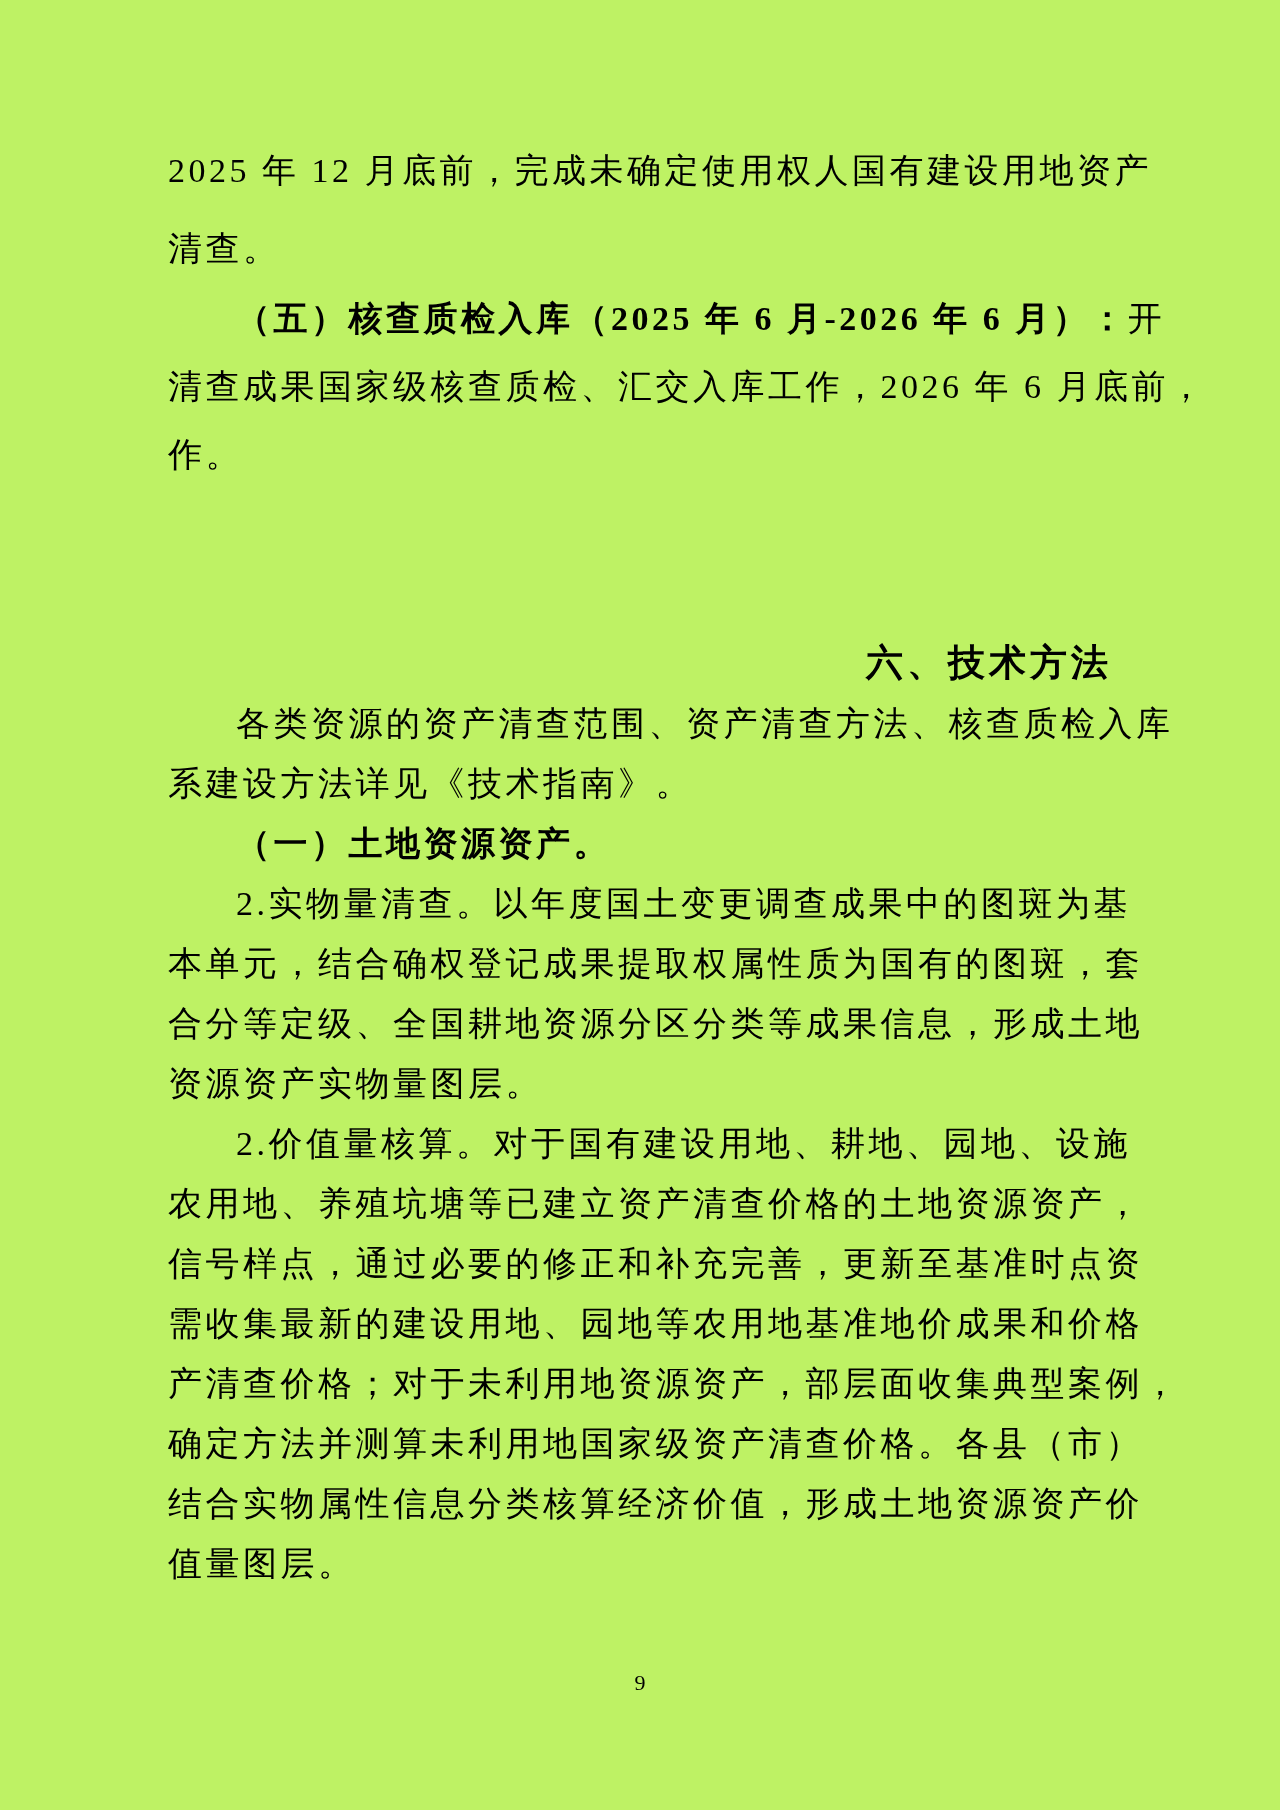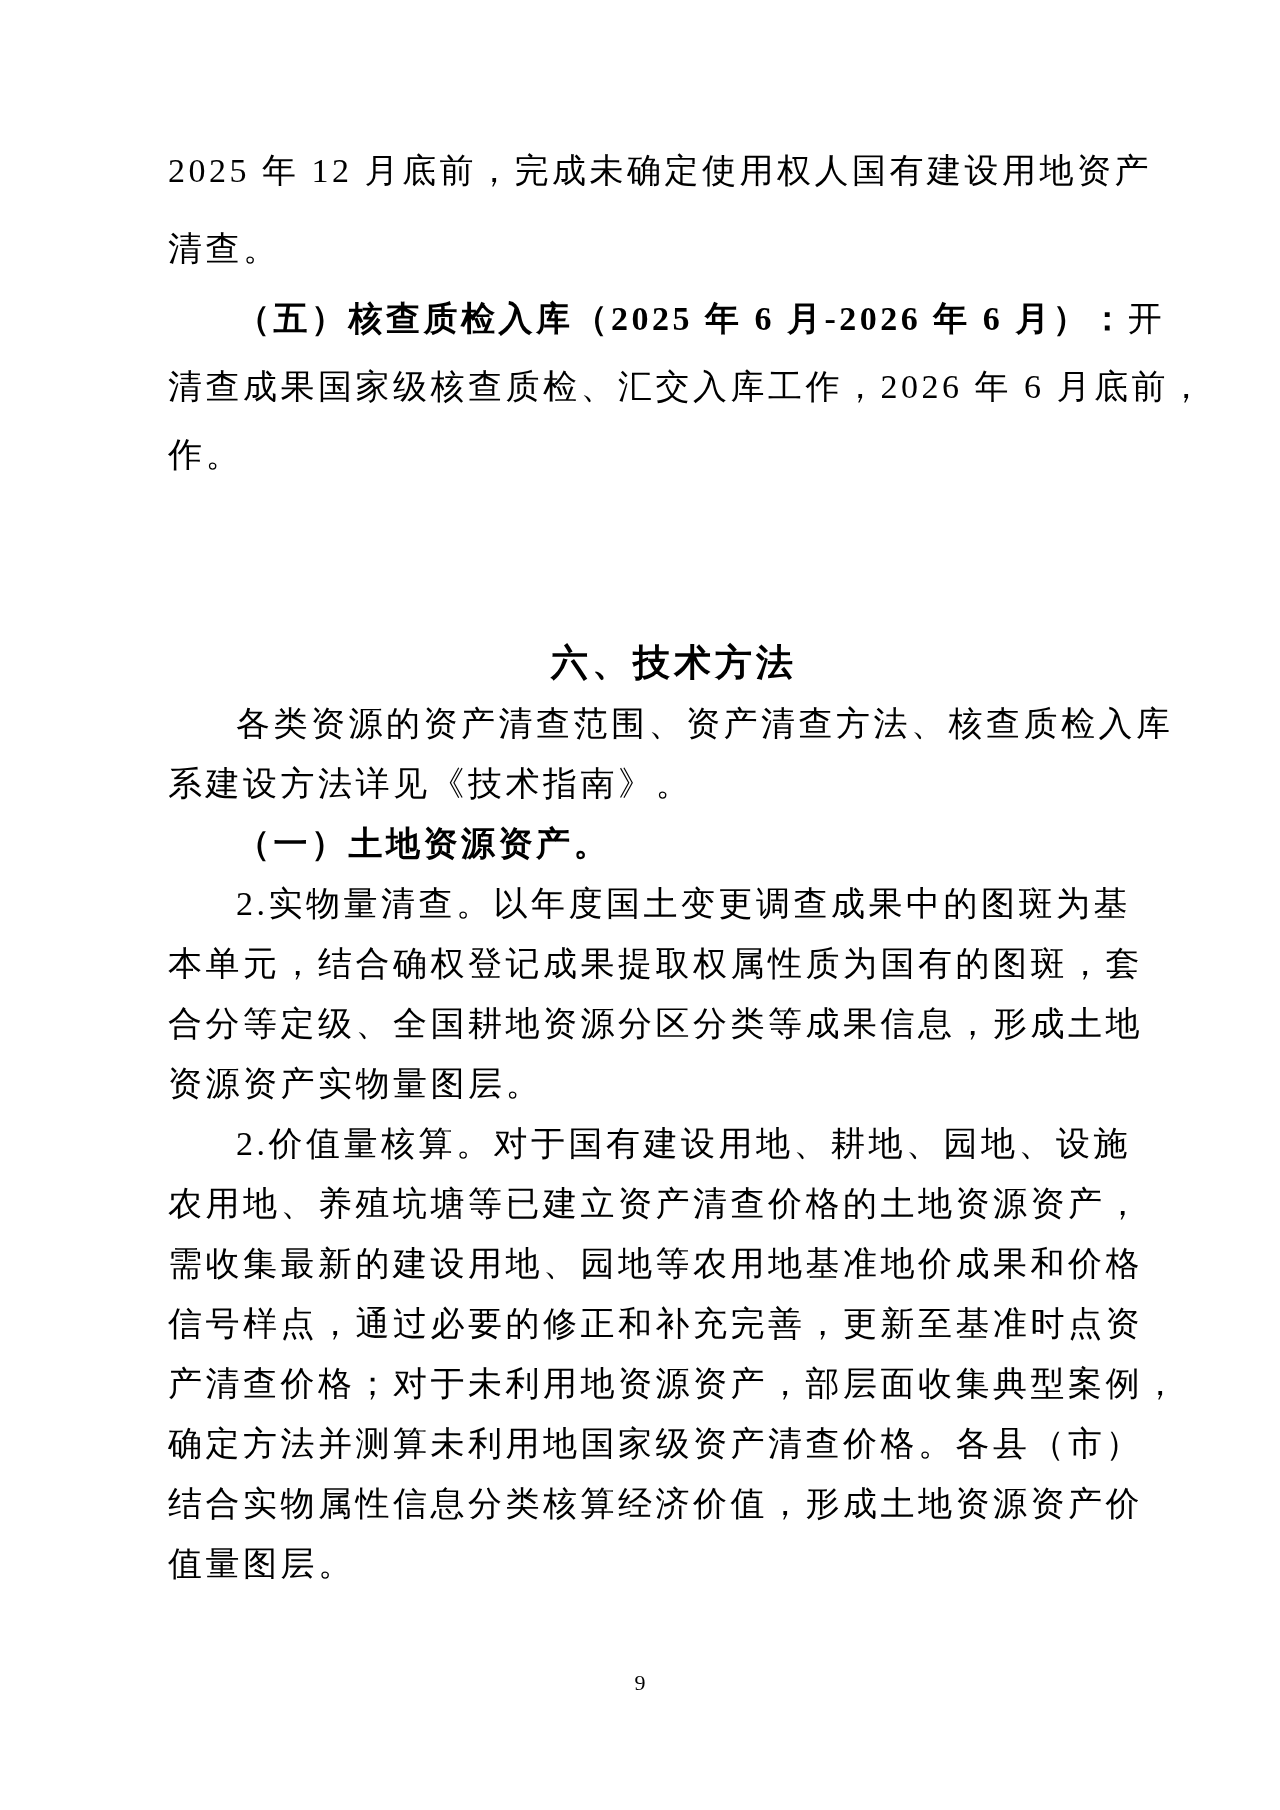--- a/index.html
+++ b/index.html
@@ -1,20 +1,20 @@
 <!DOCTYPE html>
 <html lang="zh"><head>
 <meta charset="utf-8">
 <style>
   html,body{margin:0;padding:0;background:#888;}
   .page{
     position:relative;
     width:1280px;height:1810px;
     margin:0 auto;
-    background:#ffffff;
+    background:#bef264;
     color:#000000;
     font-family:"Liberation Serif","DejaVu Serif",serif;
     overflow:hidden;
   }
   .block{position:absolute;left:168px;right:168px;}
   .ln{
     font-size:34px;
     letter-spacing:3.5px;
     text-align:justify;
     white-space:nowrap;
@@ -25,21 +25,21 @@
   .blockA{top:132px;line-height:78px;}
   .blockB{top:285px;line-height:68px;}
   .bold{font-weight:700;}
   .heading6{
     top:640px;left:236px;right:168px;
     line-height:46px;
     font-family:"Liberation Sans","DejaVu Sans",sans-serif;
     font-weight:700;
     font-size:37px;
     letter-spacing:4px;
-    text-align:center;
+    text-align:right;
   }
   .blockD{top:694px;line-height:60px;}
   .pageno{
     position:absolute;top:1670px;left:0;width:100%;
     text-align:center;
     font-size:22px;
     letter-spacing:0;
   }
 </style>
 </head>
@@ -66,22 +66,22 @@
 
     <div class="ln endline indent bold">（一）土地资源资产。</div>
 
     <div class="ln fill indent">2.实物量清查。以年度国土变更调查成果中的图斑为基</div>
     <div class="ln fill">本单元，结合确权登记成果提取权属性质为国有的图斑，套</div>
     <div class="ln fill">合分等定级、全国耕地资源分区分类等成果信息，形成土地</div>
     <div class="ln endline">资源资产实物量图层。</div>
 
     <div class="ln fill indent">2.价值量核算。对于国有建设用地、耕地、园地、设施</div>
     <div class="ln fill">农用地、养殖坑塘等已建立资产清查价格的土地资源资产，</div>
+    <div class="ln fill">信号样点，通过必要的修正和补充完善，更新至基准时点资</div>
     <div class="ln fill">需收集最新的建设用地、园地等农用地基准地价成果和价格</div>
-    <div class="ln fill">信号样点，通过必要的修正和补充完善，更新至基准时点资</div>
     <div class="ln fill">产清查价格；对于未利用地资源资产，部层面收集典型案例，</div>
     <div class="ln fill">确定方法并测算未利用地国家级资产清查价格。各县（市）</div>
     <div class="ln fill">结合实物属性信息分类核算经济价值，形成土地资源资产价</div>
     <div class="ln endline">值量图层。</div>
   </div>
 
   <div class="pageno">9</div>
 
 </div>
 

